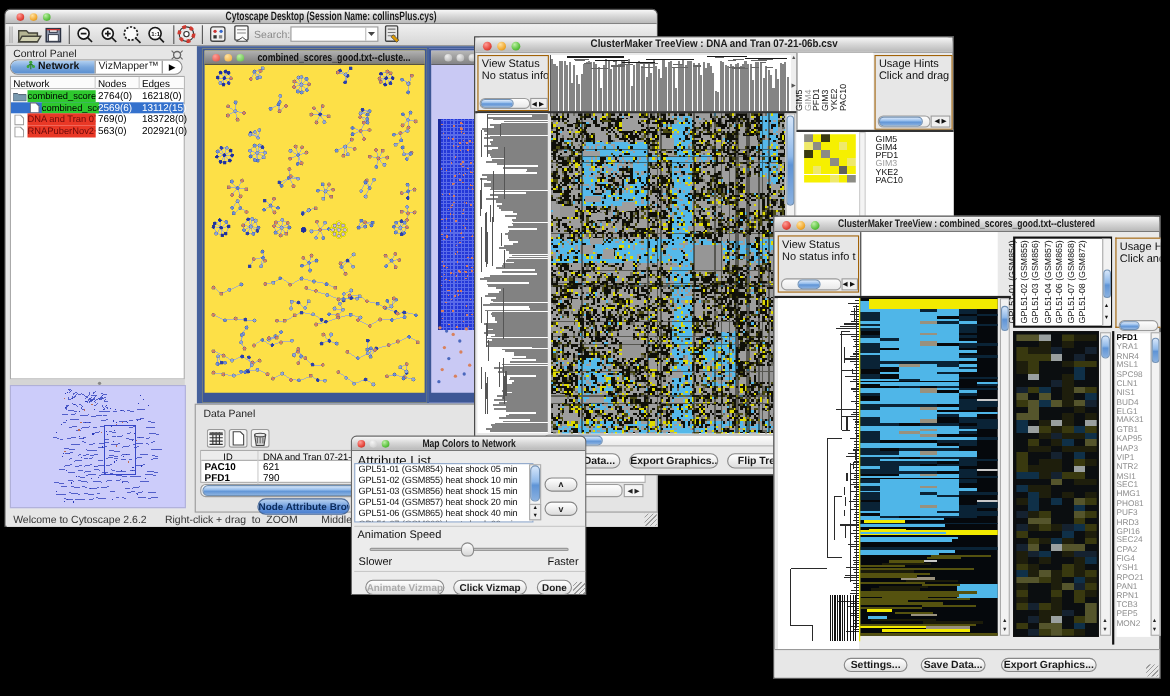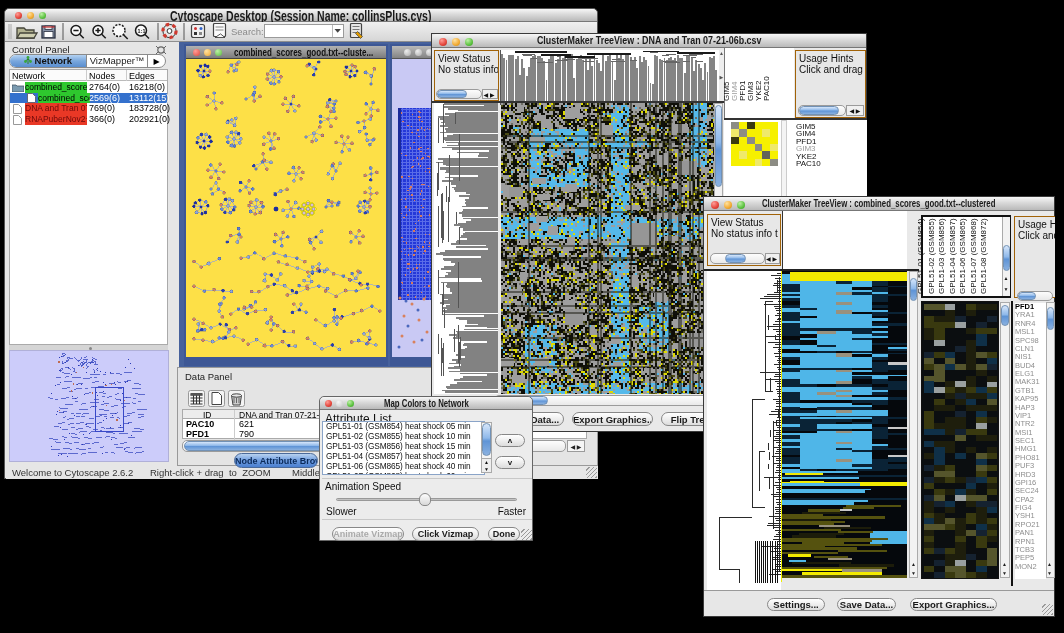--- a/index.html
+++ b/index.html
@@ -16,21 +16,21 @@
 .rot{transform:rotate(-90deg);transform-origin:0 100%;position:absolute;white-space:nowrap;font-size:8px;line-height:9px;height:9px}
 .grip{position:absolute;width:11px;height:11px;background:repeating-linear-gradient(135deg,transparent 0 2px,#9a9a9a 2px 3px)}
 </style></head>
 <body>
 
 <div class="abs" style="left:4px;top:8px;width:594px;height:471px;background:#e8e8e8;border:1px solid #555;border-radius:5px 5px 0 0;z-index:1">
   <div class="tbar abs" style="left:0;top:0;width:100%;height:13px">
     <div class="tl" style="left:10px;top:3px;width:7px;height:7px;background:radial-gradient(circle at 35% 30%,#ff9d96,#e4443a 60%,#a83228)"></div>
     <div class="tl" style="left:22px;top:3px;width:7px;height:7px;background:radial-gradient(circle at 35% 30%,#ffe2a0,#f2aa32 60%,#c08618)"></div>
     <div class="tl" style="left:34px;top:3px;width:7px;height:7px;background:radial-gradient(circle at 35% 30%,#bdf0a5,#5cc240 60%,#3a9826)"></div>
-    <div class="ttl" style="font-size:15px;line-height:13px"><span class="sq">Cytoscape Desktop (Session Name: collinsPlus.cys)</span></div>
+    <div class="ttl" style="font-size:11px;line-height:13px"><span class="sq">Cytoscape Desktop (Session Name: collinsPlus.cys)</span></div>
   </div>
 
   <div class="abs" style="left:0;top:13px;width:100%;height:20px;background:linear-gradient(#f0f0f0,#d6d6d6);border-bottom:1px solid #8f8f8f">
     <svg width="594" height="19">
       <path stroke="#aaa" d="M4 2v15M6 2v15"></path>
 
       <path d="M12 6h7l2 2h8v8H12z" fill="#b5b593" stroke="#44443a" stroke-width="1.3"></path>
       <path d="M12 16l3-5h17l-3 5z" fill="#cfcfb0" stroke="#44443a" stroke-width="1.3"></path>
 
       <rect x="37" y="4" width="13" height="12" fill="#8a94a8" stroke="#2a3040" stroke-width="1.3"></rect>
@@ -130,21 +130,21 @@
         <div class="abs" style="left:15px;top:0;width:62px;height:100%;background:#e93826;color:#6e0a0a;overflow:hidden;white-space:nowrap;font-size:8.5px;line-height:10px">DNA and Tran 07</div>
         <span class="abs" style="left:79px;top:0">769(0)</span>
           <span class="abs" style="left:119px;top:0">183728(0)</span>
       </div>
 
       <div class="abs" style="left:0;top:44.1px;width:100%;height:10.7px">
         <svg class="abs" style="left:3px;top:0.5px" width="9" height="10">
             <path d="M0.5 0.5h5l3 3v6h-8z" fill="#fff" stroke="#999"></path>
           </svg>
         <div class="abs" style="left:15px;top:0;width:62px;height:100%;background:#e93826;color:#6e0a0a;overflow:hidden;white-space:nowrap;font-size:8.5px;line-height:10px">RNAPuberNov2+f</div>
-        <span class="abs" style="left:79px;top:0">366(0)</span>
+        <span class="abs" style="left:79px;top:0">563(0)</span>
           <span class="abs" style="left:119px;top:0">202921(0)</span>
       </div>
     </div>
     <div class="abs" style="left:3px;top:303px;width:159px;height:5px;background:#d5d5d5">
         <div class="abs" style="left:80px;top:1.5px;width:3px;height:3px;border-radius:50%;background:#888"></div>
       </div>
 
     <div class="abs" style="left:3px;top:308px;width:160px;height:112px;background:#ccccfa;border:1px solid #b0b0d8">
       <svg width="159" height="112" viewBox="0 0 159 112" style="" shape-rendering="crispEdges">
           <path stroke="#3a4ac0" stroke-width="0.9" fill="none" opacity="0.85" d="M84.0 9.2l-2.1 1.9l-3.1 -0.1M74.3 12.9l-2.8 0.8l0.0 2.1M53.1 17.4l-2.6 1.9l0.1 2.0M59.3 9.2l-3.3 1.7l0.3 -1.8M59.7 6.1l-2.4 0.4l-0.5 1.2M55.1 15.9l3.9 1.4l1.9 2.1M55.8 11.0l-3.4 1.7l0.3 -2.4M69.8 15.1l0.4 -2.3l3.5 -2.7M85.7 17.7l2.0 2.7l0.2 -1.7M70.9 14.6l2.1 -0.7l3.6 -2.8M71.8 5.5l-1.1 2.9l-3.1 2.9M88.2 13.9l-3.6 -0.2l1.5 -2.4M63.9 6.2l2.7 2.5l3.4 1.5M75.0 5.8l-0.1 1.6l2.0 -2.8M52.3 6.1l3.4 -2.3l-0.9 -0.1M87.4 6.8l-1.9 1.6l-3.3 -2.0M53.0 17.5l-2.1 0.0l-1.0 2.9M80.5 12.8l-0.1 -1.4l2.7 -2.4M76.9 8.8l-1.8 -0.3l-2.5 0.6M54.8 5.2l-2.9 -2.5l3.0 0.1M79.1 15.1l-2.7 2.7l-0.9 -0.2M71.5 14.0l2.1 -1.8l2.6 -0.4M62.0 16.2l3.0 2.1l-1.4 2.5M83.0 17.6l2.0 3.0l-0.2 1.5M83.2 11.8l0.0 -0.6l2.9 -0.7M81.9 12.3l1.7 -1.1l-3.4 1.1M57.8 9.7l2.3 -2.7l3.3 0.5M74.4 13.8l-3.5 -2.9l1.8 0.5M77.6 15.7l-1.8 -2.0l3.8 -2.6M72.6 13.1l3.6 -2.5l1.6 -2.5M51.9 21.7l8.2 1.4M63.7 20.6l3.5 0.8M80.3 23.0l9.6 0.1M92.9 23.5l3.5 -0.3M99.5 22.1l4.2 0.8M105.7 22.2l6.3 1.3M114.2 21.1l7.6 0.6M46.0 26.1l5.4 0.0M54.8 26.2l4.5 -1.0M62.3 26.8l8.8 -0.6M72.8 27.5l9.6 -0.7M83.9 26.8l3.1 0.1M47.0 33.3l3.2 -0.2M53.8 30.7l7.8 -0.5M65.5 33.1l7.6 -0.4M82.1 31.6l6.4 -1.2M98.6 32.3l6.0 0.0M106.9 30.6l4.4 1.3M113.7 30.6l7.3 -1.4M124.2 32.1l6.4 1.1M52.4 37.6l7.6 -1.0M63.5 38.3l8.6 -1.3M74.7 37.4l3.6 0.6M80.8 36.8l4.7 -0.3M87.7 35.9l6.2 -0.0M107.6 37.7l5.3 -0.8M122.3 38.0l8.4 -0.2M58.7 40.9l4.6 -0.5M75.1 42.9l5.9 -1.4M89.3 41.3l6.3 1.3M105.2 43.4l3.9 -1.0M125.3 42.6l9.5 1.4M38.2 46.7l5.0 0.7M44.7 48.5l3.0 -0.0M50.8 47.9l8.0 -1.4M61.9 47.9l6.0 -1.1M84.2 48.2l4.5 0.1M91.7 45.6l3.7 0.0M96.5 46.3l5.2 -1.1M104.7 47.9l6.7 0.6M114.2 46.8l6.7 -0.4M123.1 47.4l3.2 -0.3M54.8 53.4l8.2 -0.1M64.5 50.5l3.5 0.8M71.3 53.2l4.9 -0.8M79.9 51.9l8.8 -0.3M90.8 53.5l7.9 -1.1M111.3 52.8l8.7 -0.8M122.3 51.8l3.5 1.1M127.7 51.3l3.2 -1.2M48.6 56.9l9.3 0.6M68.6 58.0l9.2 1.0M79.5 56.0l7.5 -0.8M89.2 58.4l9.6 1.3M101.0 55.6l7.4 -1.4M111.6 56.4l4.6 -1.5M127.2 58.0l9.8 0.1M49.0 61.8l7.8 -1.5M60.5 62.8l3.4 -0.6M65.9 62.9l4.9 -0.5M72.2 63.2l6.9 -1.3M88.8 63.0l8.5 0.9M99.8 62.8l8.0 -0.9M116.9 62.6l7.6 -0.9M127.9 63.3l5.7 0.5M52.6 66.9l3.3 -1.5M57.2 68.3l7.0 -1.1M66.1 65.5l3.7 0.3M71.1 65.8l3.8 -0.7M78.7 67.5l5.2 0.5M86.3 65.9l6.1 -1.4M93.7 65.8l3.2 -0.1M99.6 67.0l4.7 -0.5M106.9 66.0l3.2 1.3M112.8 65.7l6.7 -1.0M127.6 66.6l6.0 -1.0M48.0 72.8l7.0 -1.4M58.0 73.4l6.1 -1.3M66.1 72.8l7.6 -1.5M75.2 73.1l9.1 -1.0M86.5 72.4l5.1 -1.0M112.8 72.7l9.0 -1.2M43.7 75.9l5.3 -0.2M51.5 78.1l6.7 0.1M60.8 76.4l4.2 0.6M66.4 78.2l6.3 -1.0M75.5 75.6l5.2 0.8M82.5 78.3l5.8 0.2M90.9 76.0l3.6 1.1M95.6 77.8l8.7 -0.1M108.0 76.6l5.7 0.3M123.6 77.2l9.9 1.3M60.8 82.4l6.6 1.0M68.5 81.1l8.6 -1.2M80.4 81.2l6.0 -1.4M88.2 80.7l4.1 -1.5M95.4 80.9l9.6 1.4M108.5 82.1l9.6 0.3M122.1 80.6l9.6 0.3M38.9 87.6l9.2 0.9M52.0 85.8l5.0 0.6M60.9 85.9l9.5 1.5M74.2 86.8l8.2 0.4M86.1 86.3l6.1 -0.1M95.0 86.2l4.6 -1.1M101.0 86.7l6.0 0.5M117.7 86.4l7.6 0.4M45.0 90.9l6.2 0.6M54.8 91.4l7.5 1.1M64.4 91.1l4.6 1.0M71.1 93.4l9.1 -1.0M82.0 92.2l7.2 -0.7M104.0 93.2l4.3 0.4M109.6 92.8l7.7 -1.3M41.1 98.4l8.7 -0.2M52.8 97.0l9.5 1.3M66.2 97.7l9.4 1.1M78.0 98.0l3.2 -0.1M89.9 96.3l4.2 -0.4M105.6 96.5l7.0 -0.5M113.8 97.5l6.5 -1.4M124.2 97.1l7.6 -0.7M47.9 102.6l8.8 0.2M57.9 102.8l9.7 0.0M71.2 103.2l4.7 -0.7M77.7 101.7l8.9 0.2M95.3 101.8l3.0 -0.4M101.0 101.5l3.6 0.6M115.1 100.9l7.4 0.3M124.8 102.2l8.7 -1.4"></path>

